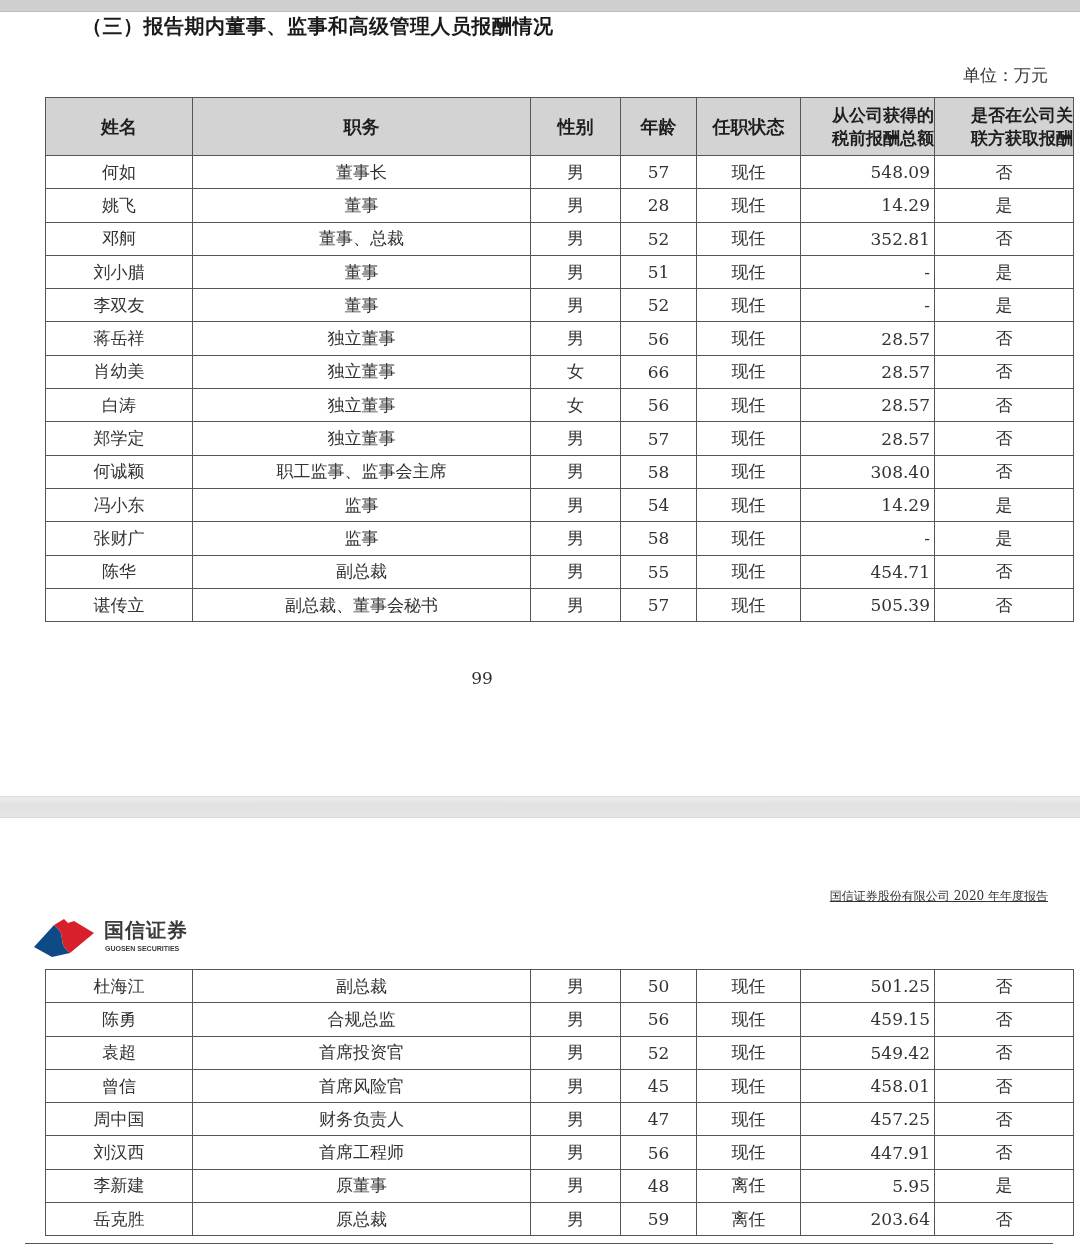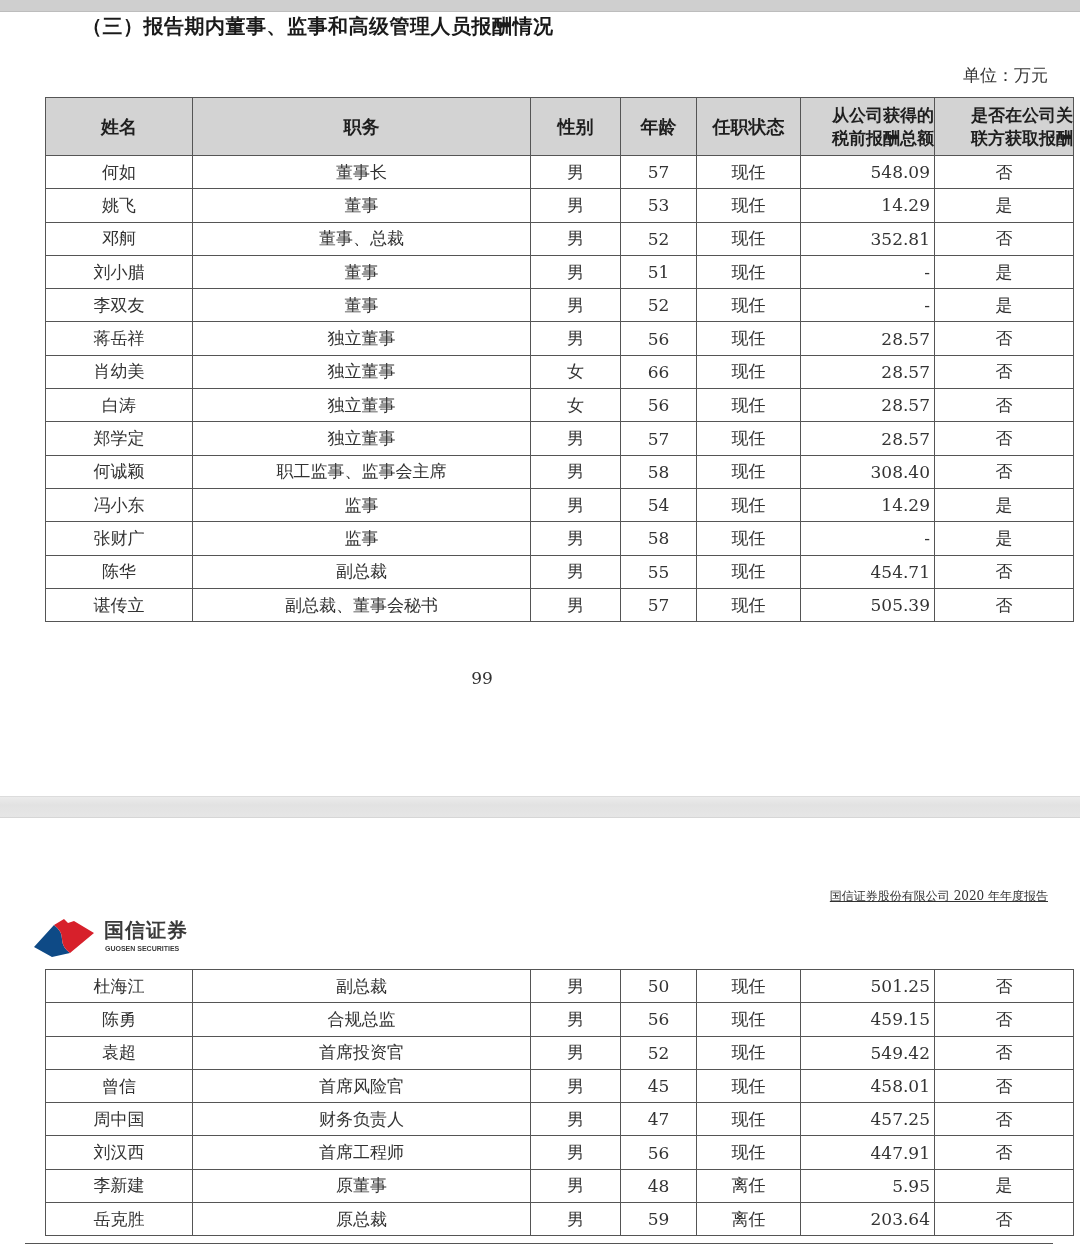--- a/index.html
+++ b/index.html
@@ -82,21 +82,21 @@
         <td>男</td>
         <td>57</td>
         <td>现任</td>
         <td class="amt">548.09</td>
         <td>否</td>
       </tr>
       <tr>
         <td>姚飞</td>
         <td>董事</td>
         <td>男</td>
-        <td>53</td>
+        <td>28</td>
         <td>现任</td>
         <td class="amt">14.29</td>
         <td>是</td>
       </tr>
       <tr>
         <td>邓舸</td>
         <td>董事、总裁</td>
         <td>男</td>
         <td>52</td>
         <td>现任</td>

